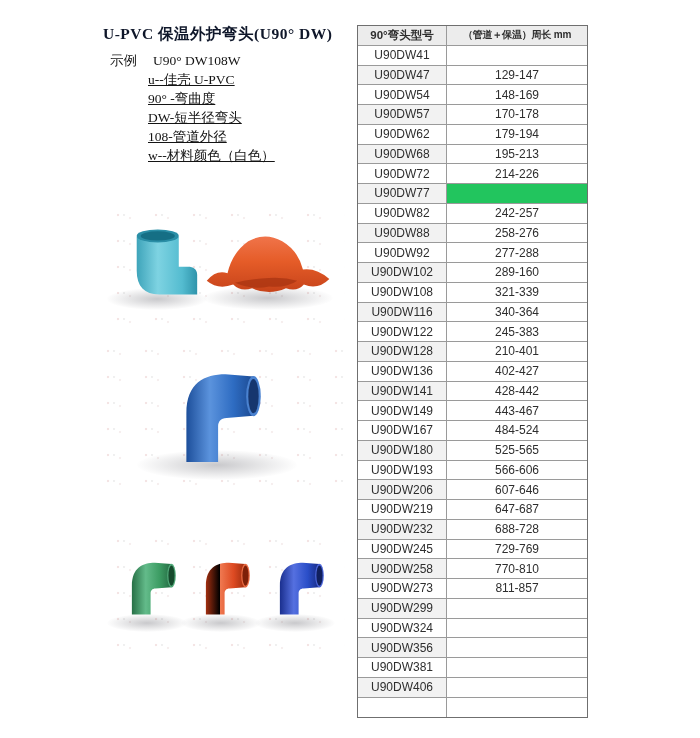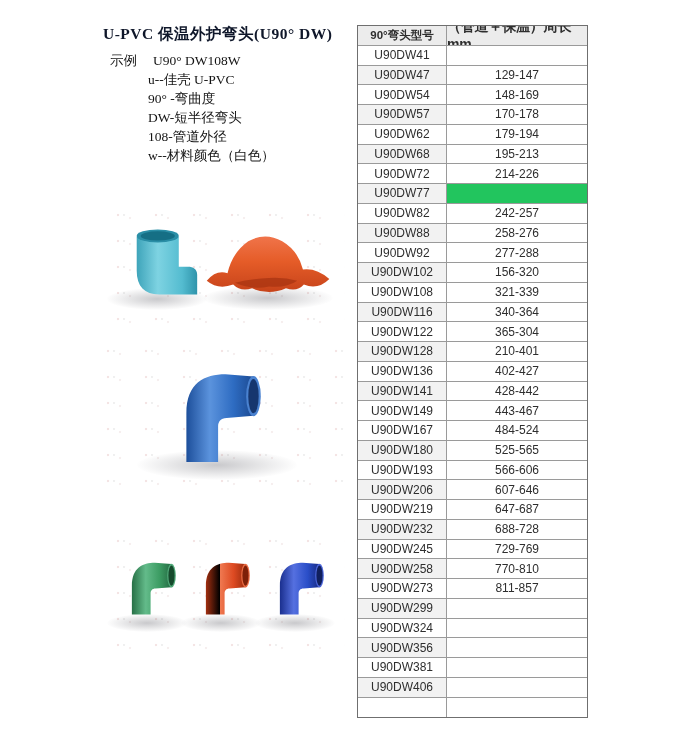--- a/index.html
+++ b/index.html
@@ -8,21 +8,21 @@
   .page { position:relative; width:700px; height:738px; background:#fff; }
 
   
   .title { position:absolute; left:103px; top:24px;
            font-family:"Liberation Serif","DejaVu Serif",serif;
            font-size:15.5px; font-weight:bold; color:#0f172a; letter-spacing:.5px; }
   .example { position:absolute; left:110px; top:51px;
              font-family:"Liberation Serif","DejaVu Serif",serif;
              font-size:13.5px; color:#141414; line-height:19px; }
   .example .row1 .model { margin-left:16px; }
-  .example .ln { padding-left:38px; }
+  .example .ln { padding-left:38px;text-decoration:underline; }
 
   
   .photo { position:absolute; background:#fff; }
   .wm { position:absolute; inset:0;
         background-image:
           radial-gradient(circle, rgba(200,120,120,.20) 1px, transparent 1.6px),
           radial-gradient(circle, rgba(170,170,170,.18) 1px, transparent 1.6px),
           radial-gradient(circle, rgba(190,140,140,.14) 1px, transparent 1.6px);
         background-size:38px 26px, 38px 26px, 38px 26px;
         background-position:4px 6px, 10px 6px, 16px 9px; }
@@ -36,21 +36,21 @@
                 border:1px solid #6f6f6f; background:#22c55e;
                 font-size:12px; color:#2e2e2e;margin-top:17px; }
   .tr { display:flex; height:19.76px; border-bottom:1px solid #9a9a9a; }
   .tr:last-child { border-bottom:none; }
   .td { display:flex; align-items:center; justify-content:center; overflow:hidden; }
   .td-model { width:89px; border-right:1px solid #9a9a9a; background:#fff; }
   .td-range { flex:1; background:#fff; }
   .tr.stripe .td-model { background:#f2f2f2; }
   .tr.head { background:#ececec; font-weight:bold; }
   .tr.head .td-model, .tr.head .td-range { background:#ececec; }
-  .tr.head .td-range { font-size:14px; letter-spacing:-.2px; }
+  .tr.head .td-range { font-size:10px; letter-spacing:-.2px; }
   .tr.head .td-model { font-size:11.5px; }
 </style>
 </head>
 <body>
 
 <div class="page">
 
   <div class="title">U-PVC 保温外护弯头(U90° DW)</div>
 
   <div class="example">
@@ -209,33 +209,33 @@
         <div class="tr stripe">
           <div class="td td-model">U90DW88</div>
           <div class="td td-range">258-276</div>
         </div>
         <div class="tr">
           <div class="td td-model">U90DW92</div>
           <div class="td td-range">277-288</div>
         </div>
         <div class="tr stripe">
           <div class="td td-model">U90DW102</div>
-          <div class="td td-range">156-320</div>
+          <div class="td td-range">289-160</div>
         </div>
         <div class="tr">
           <div class="td td-model">U90DW108</div>
           <div class="td td-range">321-339</div>
         </div>
         <div class="tr stripe">
           <div class="td td-model">U90DW116</div>
           <div class="td td-range">340-364</div>
         </div>
         <div class="tr">
           <div class="td td-model">U90DW122</div>
-          <div class="td td-range">365-304</div>
+          <div class="td td-range">245-383</div>
         </div>
         <div class="tr stripe">
           <div class="td td-model">U90DW128</div>
           <div class="td td-range">210-401</div>
         </div>
         <div class="tr">
           <div class="td td-model">U90DW136</div>
           <div class="td td-range">402-427</div>
         </div>
         <div class="tr stripe">

